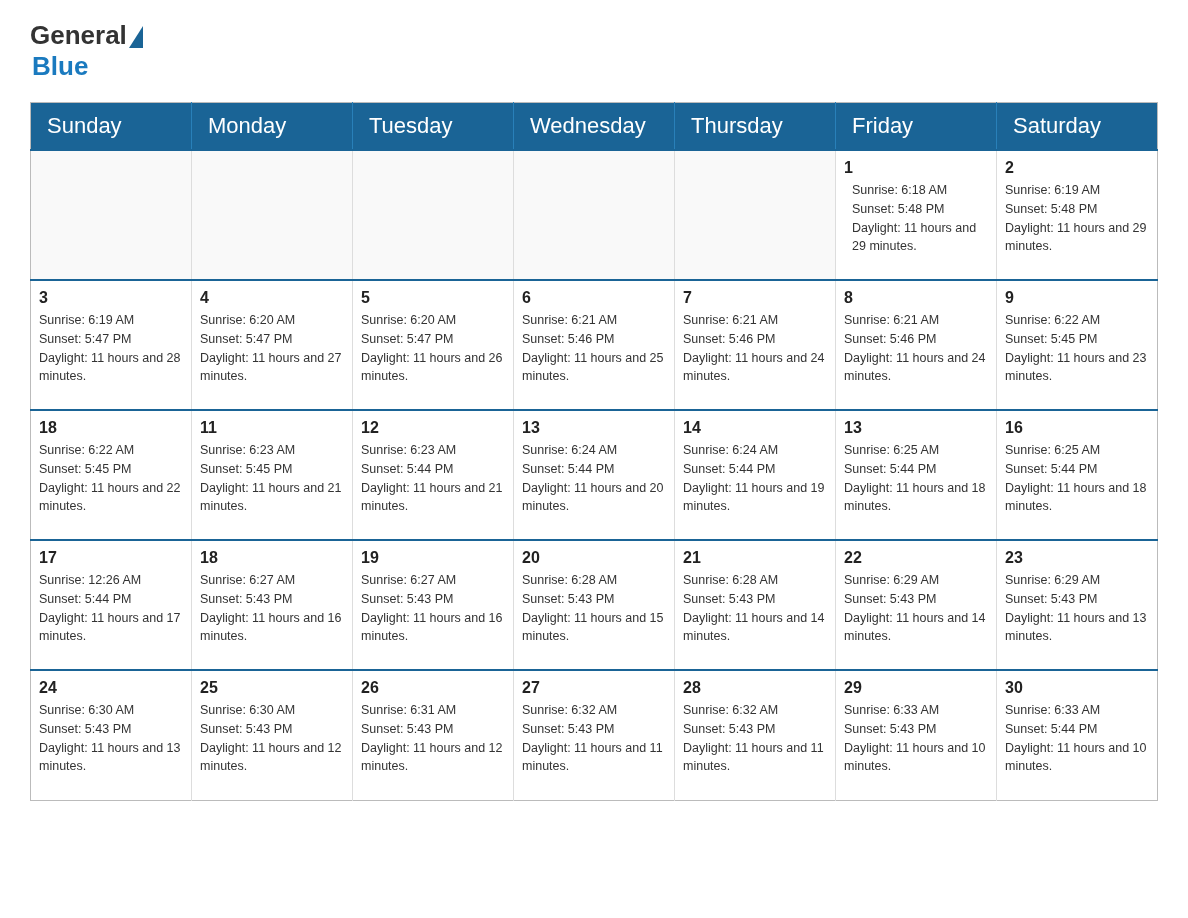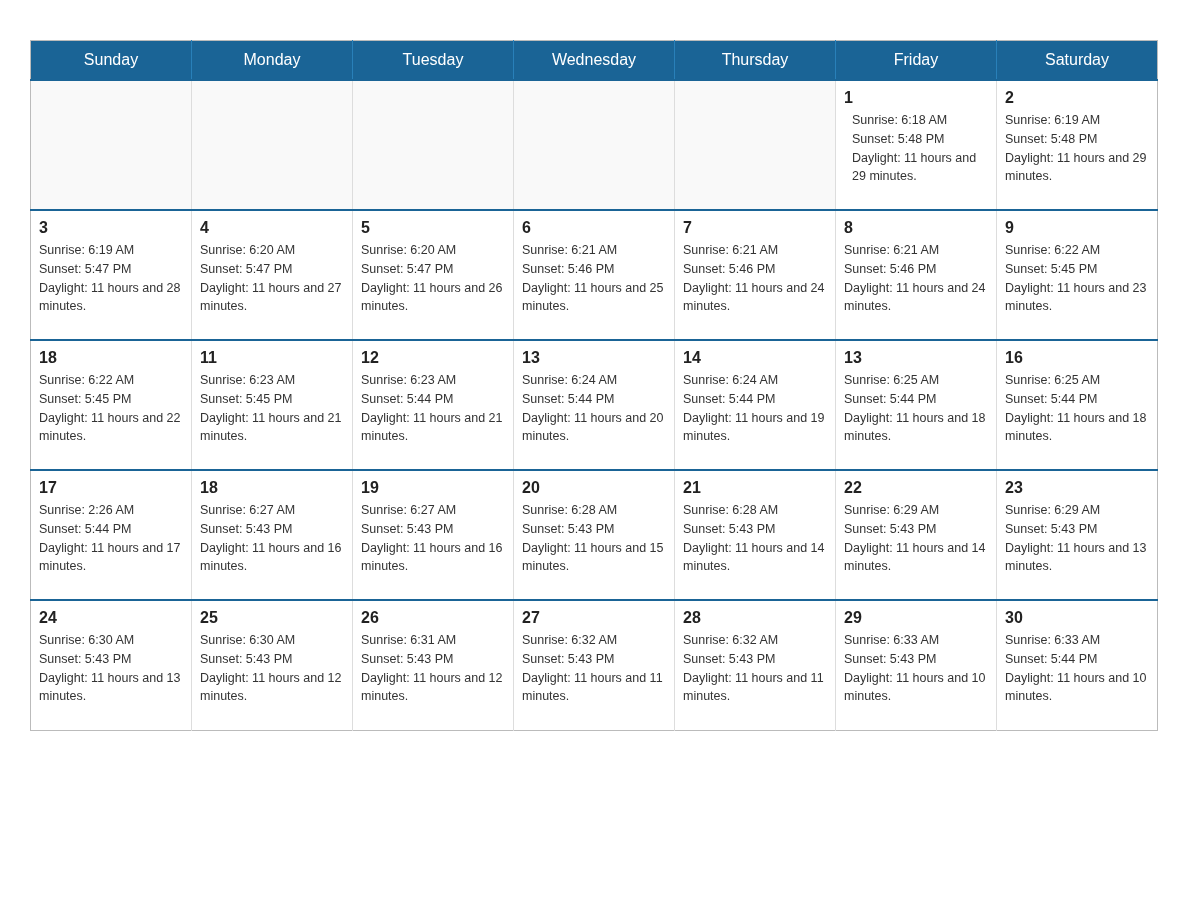--- a/index.html
+++ b/index.html
@@ -61,24 +61,24 @@
     .calendar {
       width: 100%;
       border-collapse: collapse;
       border: 1px solid #bbb;
     }
     .calendar thead tr {
       background-color: #1a6496;
     }
     .calendar thead th {
       color: #fff;
-      font-size: 16px;
+      font-size: 22px;
       font-weight: normal;
-      padding: 10px 8px;
-      text-align: center;
+      padding: 10px 16px;
+      text-align: left;
       border-right: 1px solid #2980b9;
     }
     .calendar thead th:last-child {
       border-right: none;
     }
     .calendar tbody tr {
       border-top: 2px solid #1a6496;
     }
     .calendar tbody td {
       vertical-align: top;
@@ -106,20 +106,27 @@
       line-height: 1.5;
     }
     .empty-cell {
       background: #f9f9f9;
     }
   </style>
 </head>
 <body>
 
 <div class="header">
+  <div class="logo">
+    <div class="logo-top">
+      <span class="logo-general">General</span>
+      <div class="logo-triangle"></div>
+    </div>
+    <span class="logo-blue">Blue</span>
+  </div>
 </div>
 
 <table class="calendar">
   <thead>
     <tr>
     <th>Sunday</th>
         <th>Monday</th>
         <th>Tuesday</th>
         <th>Wednesday</th>
         <th>Thursday</th>
@@ -231,21 +238,21 @@
         <td>
           <span class="day-number">16</span>
           <div class="day-info" style="white-space: pre-line;">Sunrise: 6:25 AM
 Sunset: 5:44 PM
 Daylight: 11 hours and 18 minutes.</div>
         </td>
       </tr>
       <tr>
         <td>
           <span class="day-number">17</span>
-          <div class="day-info" style="white-space: pre-line;">Sunrise: 2:26 AM
+          <div class="day-info" style="white-space: pre-line;">Sunrise: 12:26 AM
 Sunset: 5:44 PM
 Daylight: 11 hours and 17 minutes.</div>
         </td>
         <td>
           <span class="day-number">18</span>
           <div class="day-info" style="white-space: pre-line;">Sunrise: 6:27 AM
 Sunset: 5:43 PM
 Daylight: 11 hours and 16 minutes.</div>
         </td>
         <td>

